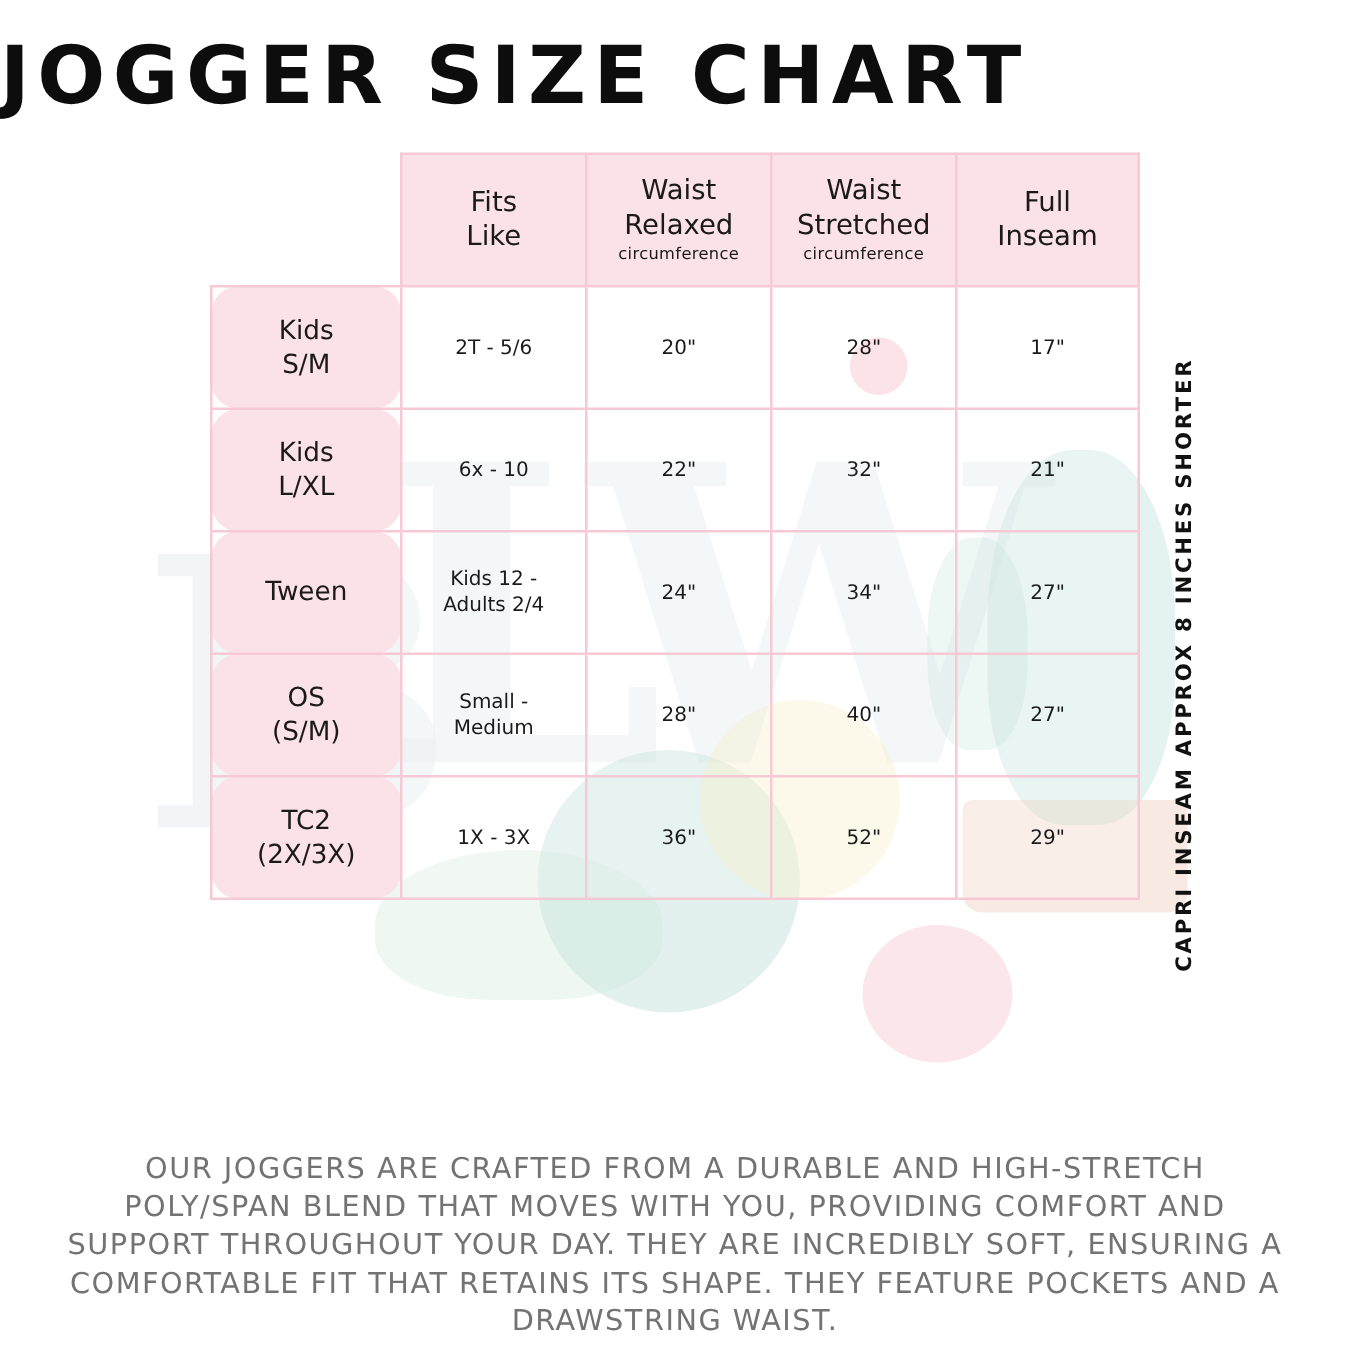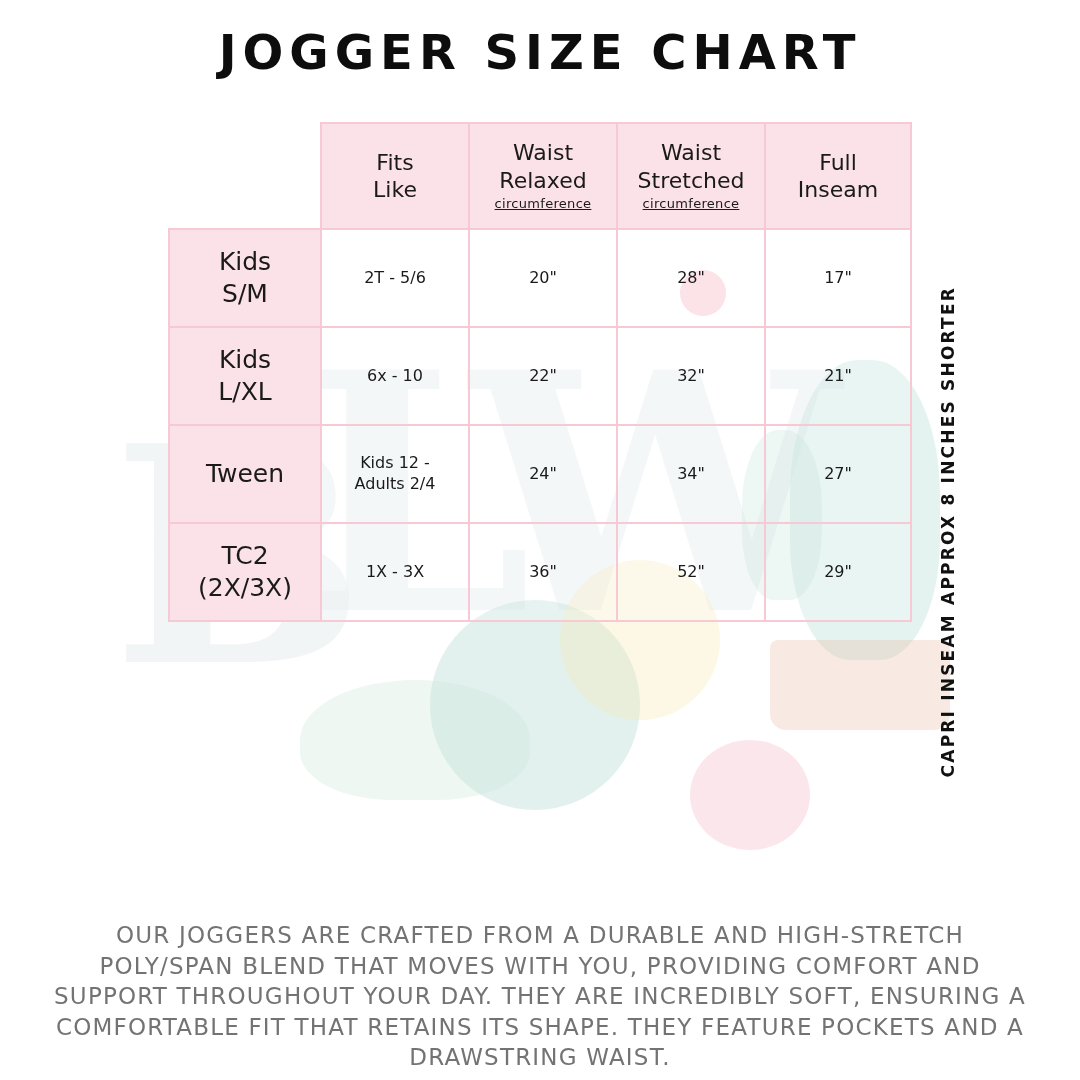--- a/index.html
+++ b/index.html
@@ -34,22 +34,22 @@
     border-radius: 45% 45% 40% 40%;
     opacity: 0.30;
   }
 
   
   .title {
     position: absolute;
     top: 24px;
     left: 0;
     width: 100%;
-    text-align: center;
-    font-size: 48px;
+    text-align: left;
+    font-size: 64px;
     font-weight: bold;
     letter-spacing: 6px;
     color: #0d0d0d;
     z-index: 3;
     font-family: "DejaVu Sans", sans-serif;
   }
 
   
   .chart-wrap {
     position: absolute;
@@ -86,28 +86,28 @@
     height: 104px;
     font-size: 22px;
     font-weight: normal;
     line-height: 1.25;
   }
   thead th .sub {
     display: block;
     font-size: 13px;
     letter-spacing: 0.3px;
     margin-top: 2px;
-    text-decoration: underline;
   }
   tbody th.rowhead {
     background: #fbe2e9;
     height: 96px;
-    font-size: 25px;
+    font-size: 21px;
     font-weight: normal;
     line-height: 1.3;
+    border-radius: 22px;
   }
   tbody td {
     background: rgba(255,255,255,0.20);
     font-size: 16px;
     line-height: 1.3;
     height: 96px;
   }
 
   
   .side-note {
@@ -234,20 +234,33 @@
         <td>
           <div>Kids 12 -</div>
           <div>Adults 2/4</div>
         </td>
         <td>24"</td>
         <td>34"</td>
         <td>27"</td>
       </tr>
       <tr>
         <th class="rowhead">
+          <div>OS</div>
+          <div>(S/M)</div>
+        </th>
+        <td>
+          <div>Small -</div>
+          <div>Medium</div>
+        </td>
+        <td>28"</td>
+        <td>40"</td>
+        <td>27"</td>
+      </tr>
+      <tr>
+        <th class="rowhead">
           <div>TC2</div>
           <div>(2X/3X)</div>
         </th>
         <td>
           <div>1X - 3X</div>
           <div></div>
         </td>
         <td>36"</td>
         <td>52"</td>
         <td>29"</td>

